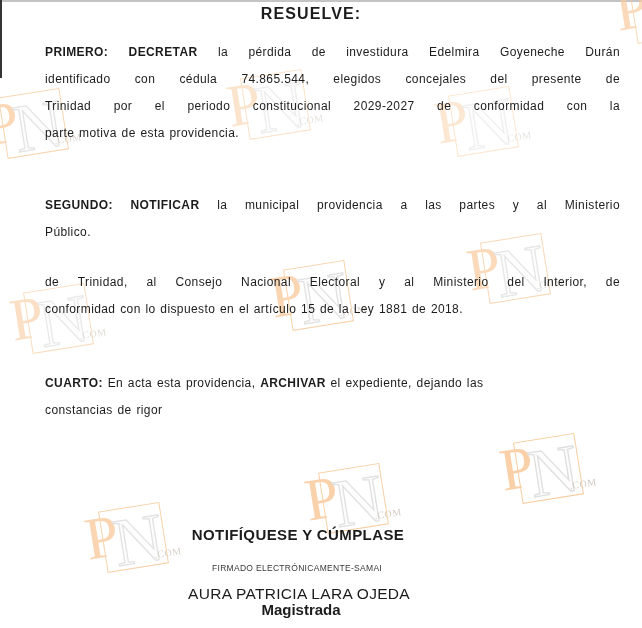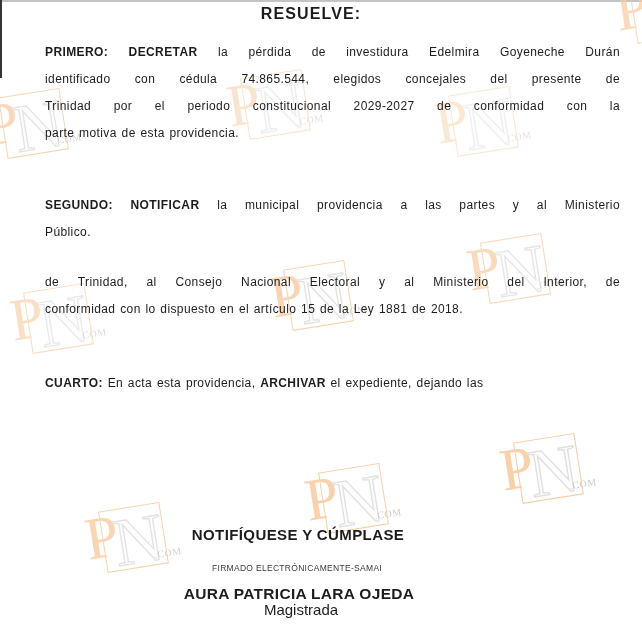--- a/index.html
+++ b/index.html
@@ -18,22 +18,22 @@
   #para-segundo{top:192px}
   #para-tercero{top:269px}
   #para-cuarto{top:370px}
   .tline{height:27px;line-height:27px;white-space:normal;}
   .tline.just{text-align:justify;text-align-last:justify;}
   .tline.left{text-align:left;text-align-last:left;}
   .b{font-weight:700;}
   .aprobado{top:473px;left:45px;font-size:14.8px;line-height:20px;letter-spacing:0.6px;word-spacing:1px;white-space:nowrap;}
   .notif{top:525px;left:298px;transform:translateX(-50%);font-weight:700;font-size:15px;line-height:20px;letter-spacing:0.4px;white-space:nowrap;}
   .firmado{top:562px;left:297px;transform:translateX(-50%);font-size:8.5px;line-height:12px;letter-spacing:0.3px;color:#383838;white-space:nowrap;}
-  .aura{top:586px;left:299px;transform:translateX(-50%);font-weight:700;font-size:15.5px;line-height:16px;letter-spacing:0.3px;white-space:nowrap;}
-  .magistrada{top:602px;left:301px;transform:translateX(-50%);font-weight:400;font-size:15px;line-height:16px;white-space:nowrap;}
+  .aura{top:586px;left:299px;transform:translateX(-50%);font-weight:400;font-size:15.5px;line-height:16px;letter-spacing:0.3px;white-space:nowrap;}
+  .magistrada{top:602px;left:301px;transform:translateX(-50%);font-weight:700;font-size:15px;line-height:16px;white-space:nowrap;}
 
   
   .wm{position:absolute;width:120px;height:100px;transform:rotate(-9deg);z-index:1;pointer-events:none;}
   .wm .box{position:absolute;left:33px;top:16px;width:60px;height:60px;border:1px solid rgba(246,199,148,0.9);}
   .wm .p{position:absolute;left:16px;top:12px;font-family:"Liberation Serif",serif;font-size:60px;line-height:60px;}
   .wm .n{position:absolute;left:44px;top:16px;font-family:"Liberation Serif",serif;font-size:68px;line-height:68px;
          color:rgba(255,255,255,0.92);-webkit-text-stroke:1.3px #dcdcdc;text-shadow:0 0 1px #e3e3e3;}
   .wm .com{position:absolute;left:82px;top:62px;font-family:"Liberation Serif",serif;font-size:10px;letter-spacing:0.5px;}
 </style>
 </head>
@@ -117,20 +117,21 @@
       <div class="para" id="para-segundo">
         <div class="tline just"><span class="b">SEGUNDO: NOTIFICAR</span><span> la municipal providencia a las partes y al Ministerio</span></div>
         <div class="tline left"><span>Público.</span></div>
       </div>
       <div class="para" id="para-tercero">
         <div class="tline just"><span>de Trinidad, al Consejo Nacional Electoral y al Ministerio del Interior, de</span></div>
         <div class="tline left"><span>conformidad con lo dispuesto en el artículo 15 de la Ley 1881 de 2018.</span></div>
       </div>
       <div class="para" id="para-cuarto">
         <div class="tline left"><span class="b">CUARTO:</span><span> En acta esta providencia, </span><span class="b">ARCHIVAR</span><span> el expediente, dejando las</span></div>
+        <div class="tline left"><span>constancias de rigor</span></div>
       </div>
     </div>
 
   <div class="txt notif">NOTIFÍQUESE Y CÚMPLASE</div>
   <div class="txt firmado">FIRMADO ELECTRÓNICAMENTE-SAMAI</div>
   <div class="txt aura">AURA PATRICIA LARA OJEDA</div>
   <div class="txt magistrada">Magistrada</div>
 </div>
 
 </body></html>

